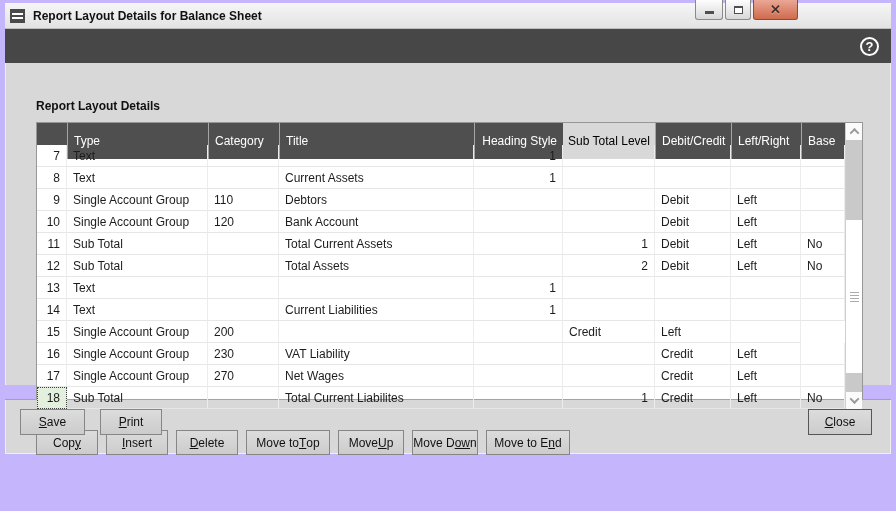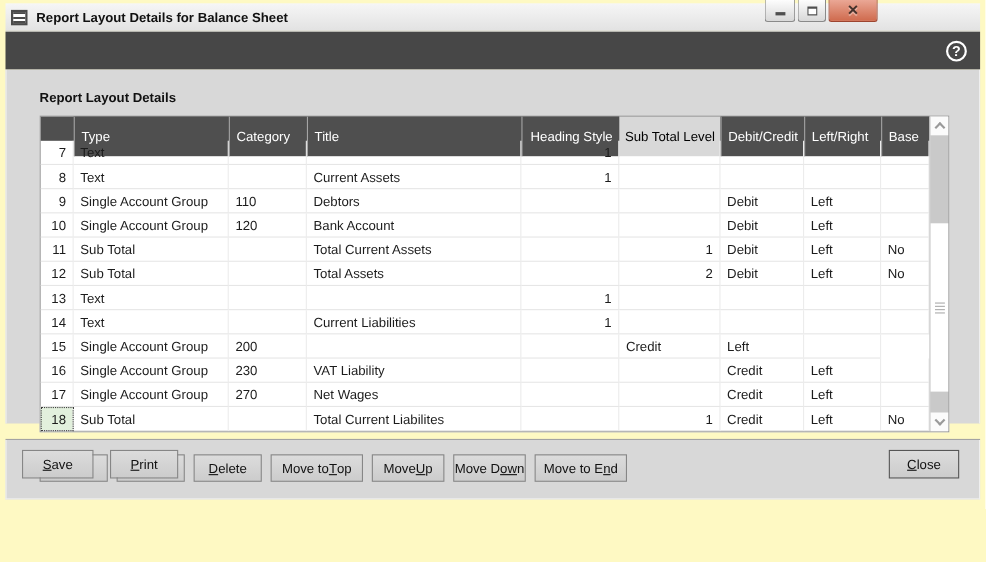--- a/index.html
+++ b/index.html
@@ -1,36 +1,36 @@
 <!DOCTYPE html>
 <html><head>
 <meta charset="utf-8">
 <style>
   * { margin:0; padding:0; box-sizing:border-box; }
   html,body { width:896px; height:511px; font-family:"Liberation Sans", sans-serif; }
-  .frame { width:896px; height:511px; background:#fef9c3; padding:3px 5px 5px 5px; position:relative; }
+  .frame { width:896px; height:511px; background:#c4b5fd; padding:3px 5px 5px 5px; position:relative; }
 
   
   .titlebar { height:26px; background:linear-gradient(#f6f6f6,#e2e2e2); display:flex; align-items:center; padding-left:5px; position:relative; border-bottom:1px solid #bdbdbd; }
   .report-icon { width:15px; height:14px; border:2px solid #4a4a4a; background:repeating-linear-gradient(to bottom,#4a4a4a 0 2px,#ffffff 2px 4px); margin-right:8px; flex:none; }
   .win-title { font-size:12px; font-weight:bold; color:#111; }
   .win-controls { position:absolute; top:-3px; right:93px; display:flex; }
   .wbtn { height:20px; border:1px solid #8a8a8a; border-top:none; background:linear-gradient(#fdfdfd,#d8d8d8); display:flex; align-items:center; justify-content:center; border-radius:0 0 3px 3px; margin-left:2px; cursor:default; }
   .wbtn.min { width:28px; } .wbtn.max { width:26px; } 
   .wbtn.close { width:45px; background:linear-gradient(#eaa795,#cf6a4d); border-color:#9d4530; }
   .glyph-min { width:9px; height:3px; background:#4f4f4f; margin-top:6px; }
   .glyph-max { width:9px; height:8px; border:1px solid #4f4f4f; border-top:2px solid #4f4f4f; background:#fff; }
   .glyph-x { font-size:13px; font-weight:bold; color:#45312b; line-height:1; text-shadow:0 1px 0 rgba(255,255,255,.35); }
 
   
   .band { height:34px; background:#474747; position:relative; }
   .help { position:absolute; right:12px; top:8px; width:19px; height:19px; border:2px solid #ffffff; border-radius:50%; color:#ffffff; font-size:13px; font-weight:bold; display:flex; align-items:center; justify-content:center; cursor:default; }
 
   
-  .content { background:#d8d8d8; height:322px; border-left:1px solid #efefef; border-right:1px solid #efefef; padding-top:19px; }
+  .content { background:#d8d8d8; height:322px; border-left:1px solid #efefef; border-right:1px solid #efefef; padding-top:36px; }
   .section-title { font-size:12px; font-weight:bold; color:#111; margin-left:30px; margin-bottom:9px; }
 
   .table-wrap { margin-left:30px; width:827px; height:288px; border:1px solid #979797; background:#fff; display:flex; }
   .grid { width:808px; }
   .grid-row { display:grid; grid-template-columns:30px 141px 71px 195px 89px 92px 76px 70px 44px; height:22px; }
   .grid-row.hdr { background:#4f4f4f; }
   .cell { font-size:12px; color:#1c1c1c; display:flex; align-items:center; padding:0 6px; overflow:hidden; white-space:nowrap; border-right:1px solid #ececec; border-bottom:1px solid #e6e6e6; }
   .cell.num { justify-content:flex-end; }
   .hcell { font-size:12px; color:#ffffff; background:#4f4f4f; display:flex; align-items:center; padding:0 6px; border:none; border-left:1px solid #a5a5a5; white-space:nowrap; overflow:hidden; }
   .hcell:first-child { border-left:none;margin-top:36px; }

